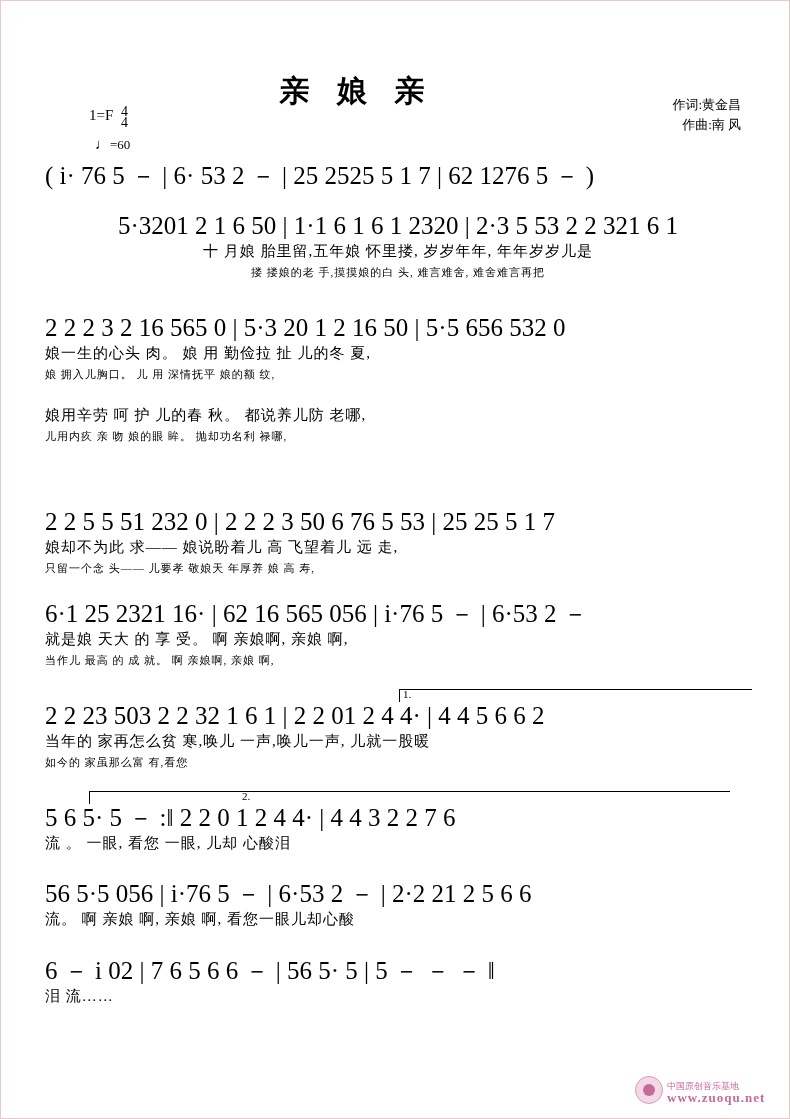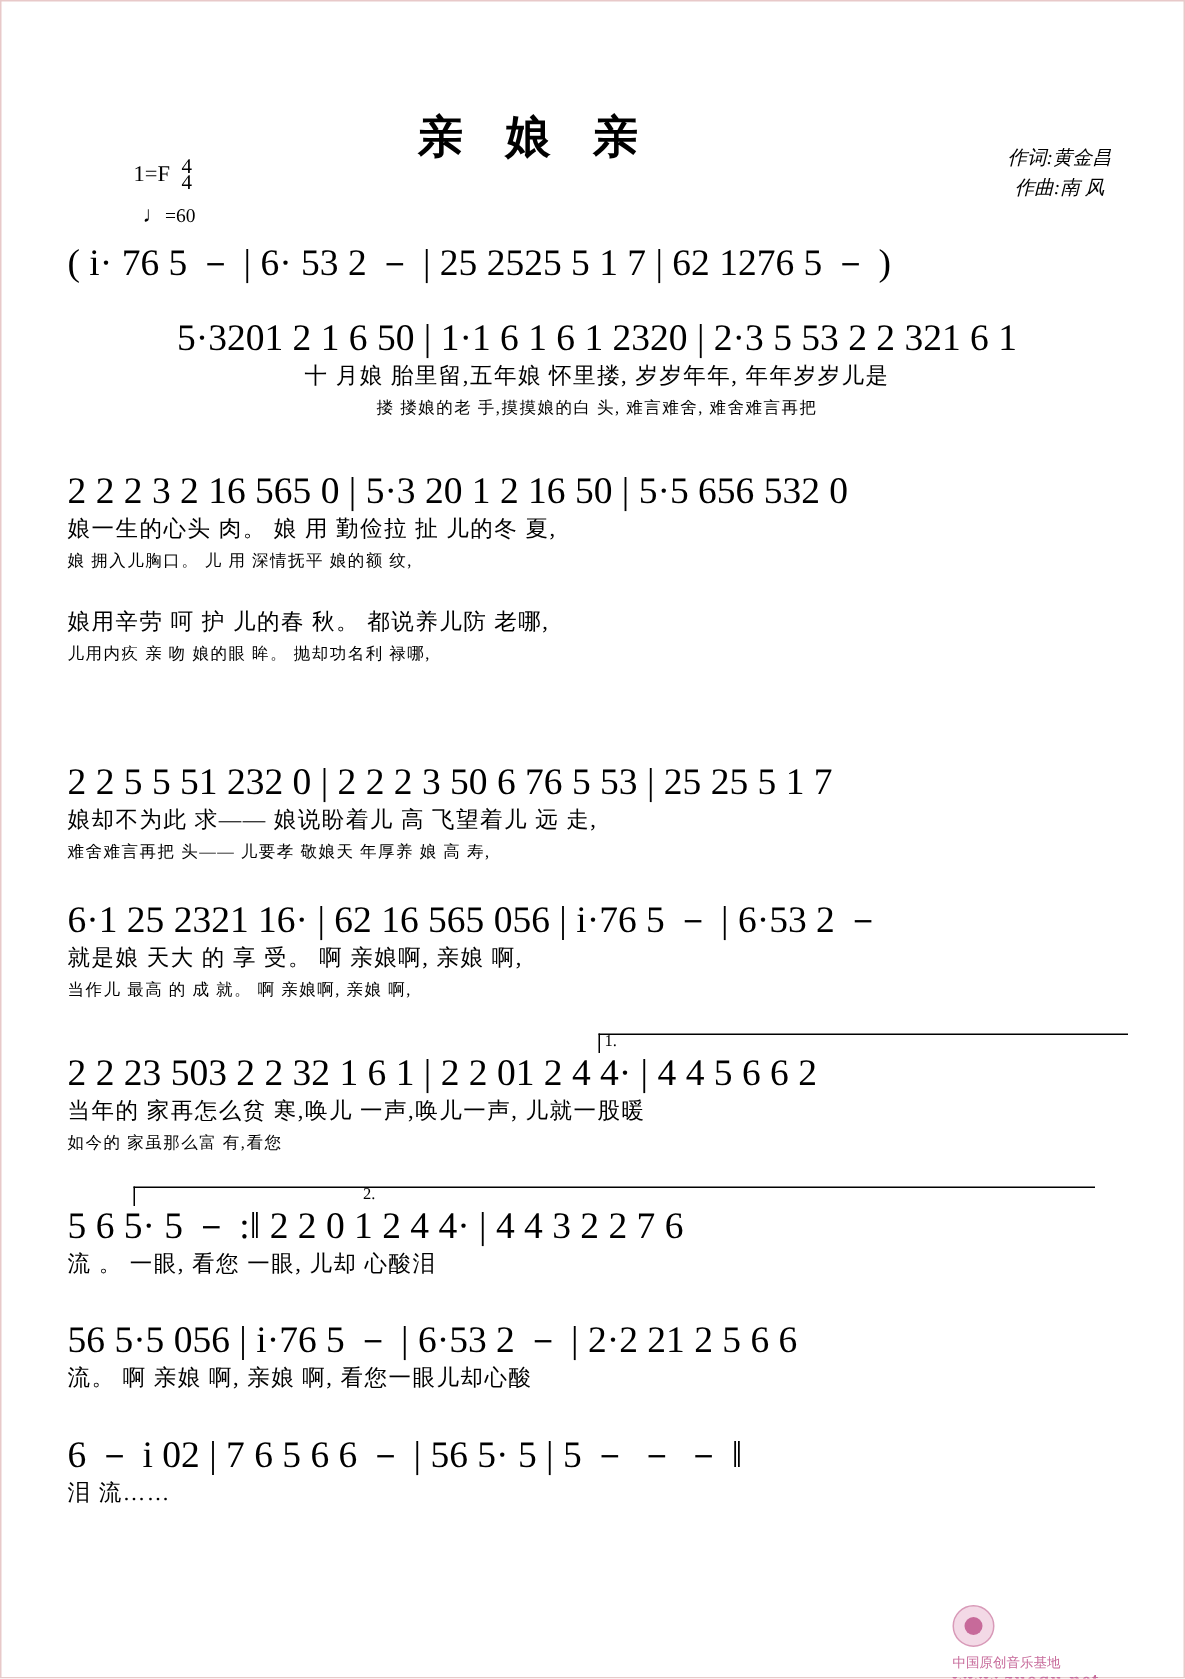--- a/index.html
+++ b/index.html
@@ -11,25 +11,25 @@
     overflow:hidden;
   }
   .page{
     position:absolute;left:0;top:0;width:790px;height:1119px;
     border:1px solid #e8c9c9;
     box-sizing:border-box;
   }
   .title{
     position:absolute;top:70px;left:0;width:712px;text-align:center;
     font-size:30px;font-weight:bold;letter-spacing:10px;
-    font-family:Liberation Sans, sans-serif;
+    font-family:Liberation Serif, serif;
   }
   .credits{
-    position:absolute;right:48px;top:94px;text-align:center;
-    font-size:13px;line-height:20px;font-style:italic;
+    position:absolute;right:48px;top:94px;text-align:right;
+    font-size:13px;line-height:20px;
   }
   .keysig{
     position:absolute;left:88px;top:105px;font-size:15px;
   }
   .keysig .frac{
     display:inline-block;vertical-align:middle;
     line-height:11px;font-size:14px;text-align:center;
     margin-left:4px;
   }
   .keysig .frac .num{display:block;}
@@ -63,21 +63,21 @@
     font-family:"Liberation Serif", serif;
     font-size:11px;
     white-space:nowrap;
     height:21px;
     line-height:21px;
     letter-spacing:1px;
   }
   .watermark{
     position:absolute;right:24px;bottom:14px;
     width:130px;height:34px;
-    display:flex;align-items:flex-start;gap:4px;flex-direction:column;
+    display:flex;align-items:flex-end;gap:4px;
   }
   .wm-circle{
     width:26px;height:26px;border-radius:50%;
     background:#f3d9e6;border:1px solid #d89ab8;
     position:relative;flex:none;
   }
   .wm-circle:after{
     content:"";position:absolute;left:7px;top:7px;width:12px;height:12px;
     border-radius:50%;background:#c76a9a;
   }
@@ -125,21 +125,21 @@
   </div>
 
   <div class="system" style="top:404px;">
     <div class="lyric">娘用辛劳 呵  护   儿的春  秋。    都说养儿防   老哪,</div>
     <div class="lyric2">儿用内疚 亲  吻   娘的眼  眸。    抛却功名利   禄哪,</div>
   </div>
 
   <div class="system" style="top:506px;">
     <div class="mrow">2 2 5 5  51  232 0 | 2 2 2 3  50 6 76  5 53 | 25  25 5 1 7</div>
     <div class="lyric">娘却不为此 求——   娘说盼着儿 高  飞望着儿  远 走,</div>
-    <div class="lyric2">难舍难言再把 头——   儿要孝  敬娘天 年厚养 娘  高 寿,</div>
+    <div class="lyric2">只留一个念 头——   儿要孝  敬娘天 年厚养 娘  高 寿,</div>
   </div>
 
   <div class="system" style="top:598px;">
     <div class="mrow">6·1  25  2321 16· | 62  16  565  056  |  i·76 5 －   |  6·53 2 －</div>
     <div class="lyric">就是娘 天大 的  享   受。 啊  亲娘啊,    亲娘 啊,</div>
     <div class="lyric2">当作儿 最高 的  成   就。 啊  亲娘啊,    亲娘 啊,</div>
   </div>
 
   <div style="position:absolute;left:398px;top:688px;width:352px;border-top:1px solid #000;height:12px;border-left:1px solid #000;">
     <span style="position:absolute;left:3px;top:-2px;font-size:11px;">1.</span>

